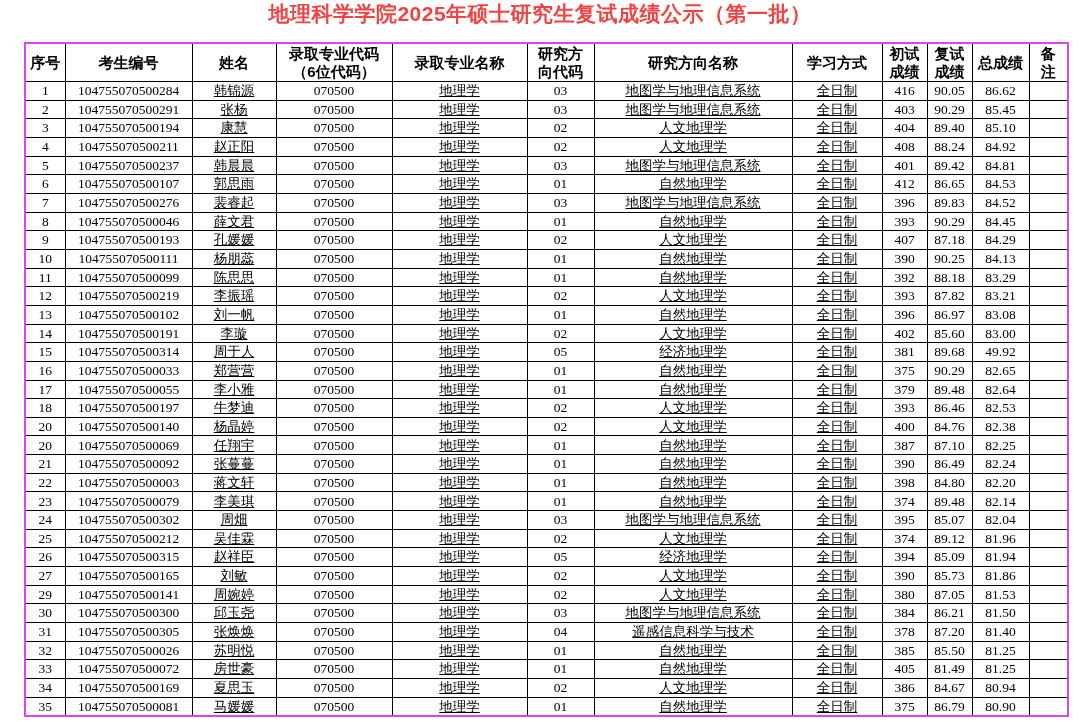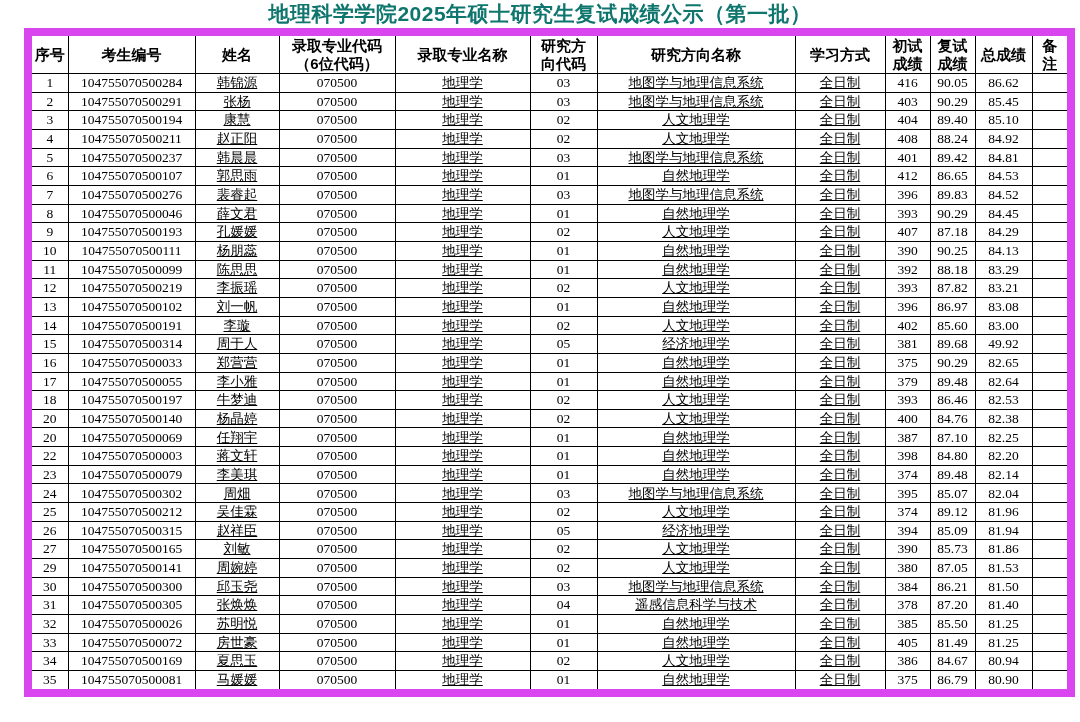--- a/index.html
+++ b/index.html
@@ -14,33 +14,33 @@
   .page {
     width: 1080px;
     height: 722px;
     position: relative;
   }
   .page-title {
     margin: 0;
     padding-top: 1px;
     width: 1080px;
     text-align: center;
-    color: #0f766e;
+    color: #ef4444;
     font-size: 21px;
     font-weight: bold;
     line-height: 26px;
     font-family: "Liberation Sans", "DejaVu Sans", sans-serif;
     letter-spacing: 0.5px;
   }
   table.score-table {
     border-collapse: collapse;
     table-layout: fixed;
     margin-left: 24px;
-    margin-top: 1px;
-    border: 8px solid #d946ef;
+    margin-top: 15px;
+    border: 2px solid #d946ef;
   }
   .score-table th, .score-table td {
     border: 1px solid #000;
     text-align: center;
     vertical-align: middle;
     padding: 0;
     overflow: hidden;
     white-space: nowrap;
   }
   .score-table thead th {
@@ -377,20 +377,34 @@
           <td class="u">地理学</td>
           <td>01</td>
           <td class="u">自然地理学</td>
           <td class="u">全日制</td>
           <td>387</td>
           <td>87.10</td>
           <td>82.25</td>
           <td></td>
         </tr>
         <tr>
+          <td>21</td>
+          <td>104755070500092</td>
+          <td class="u">张蔓蔓</td>
+          <td>070500</td>
+          <td class="u">地理学</td>
+          <td>01</td>
+          <td class="u">自然地理学</td>
+          <td class="u">全日制</td>
+          <td>390</td>
+          <td>86.49</td>
+          <td>82.24</td>
+          <td></td>
+        </tr>
+        <tr>
           <td>22</td>
           <td>104755070500003</td>
           <td class="u">蒋文轩</td>
           <td>070500</td>
           <td class="u">地理学</td>
           <td>01</td>
           <td class="u">自然地理学</td>
           <td class="u">全日制</td>
           <td>398</td>
           <td>84.80</td>

